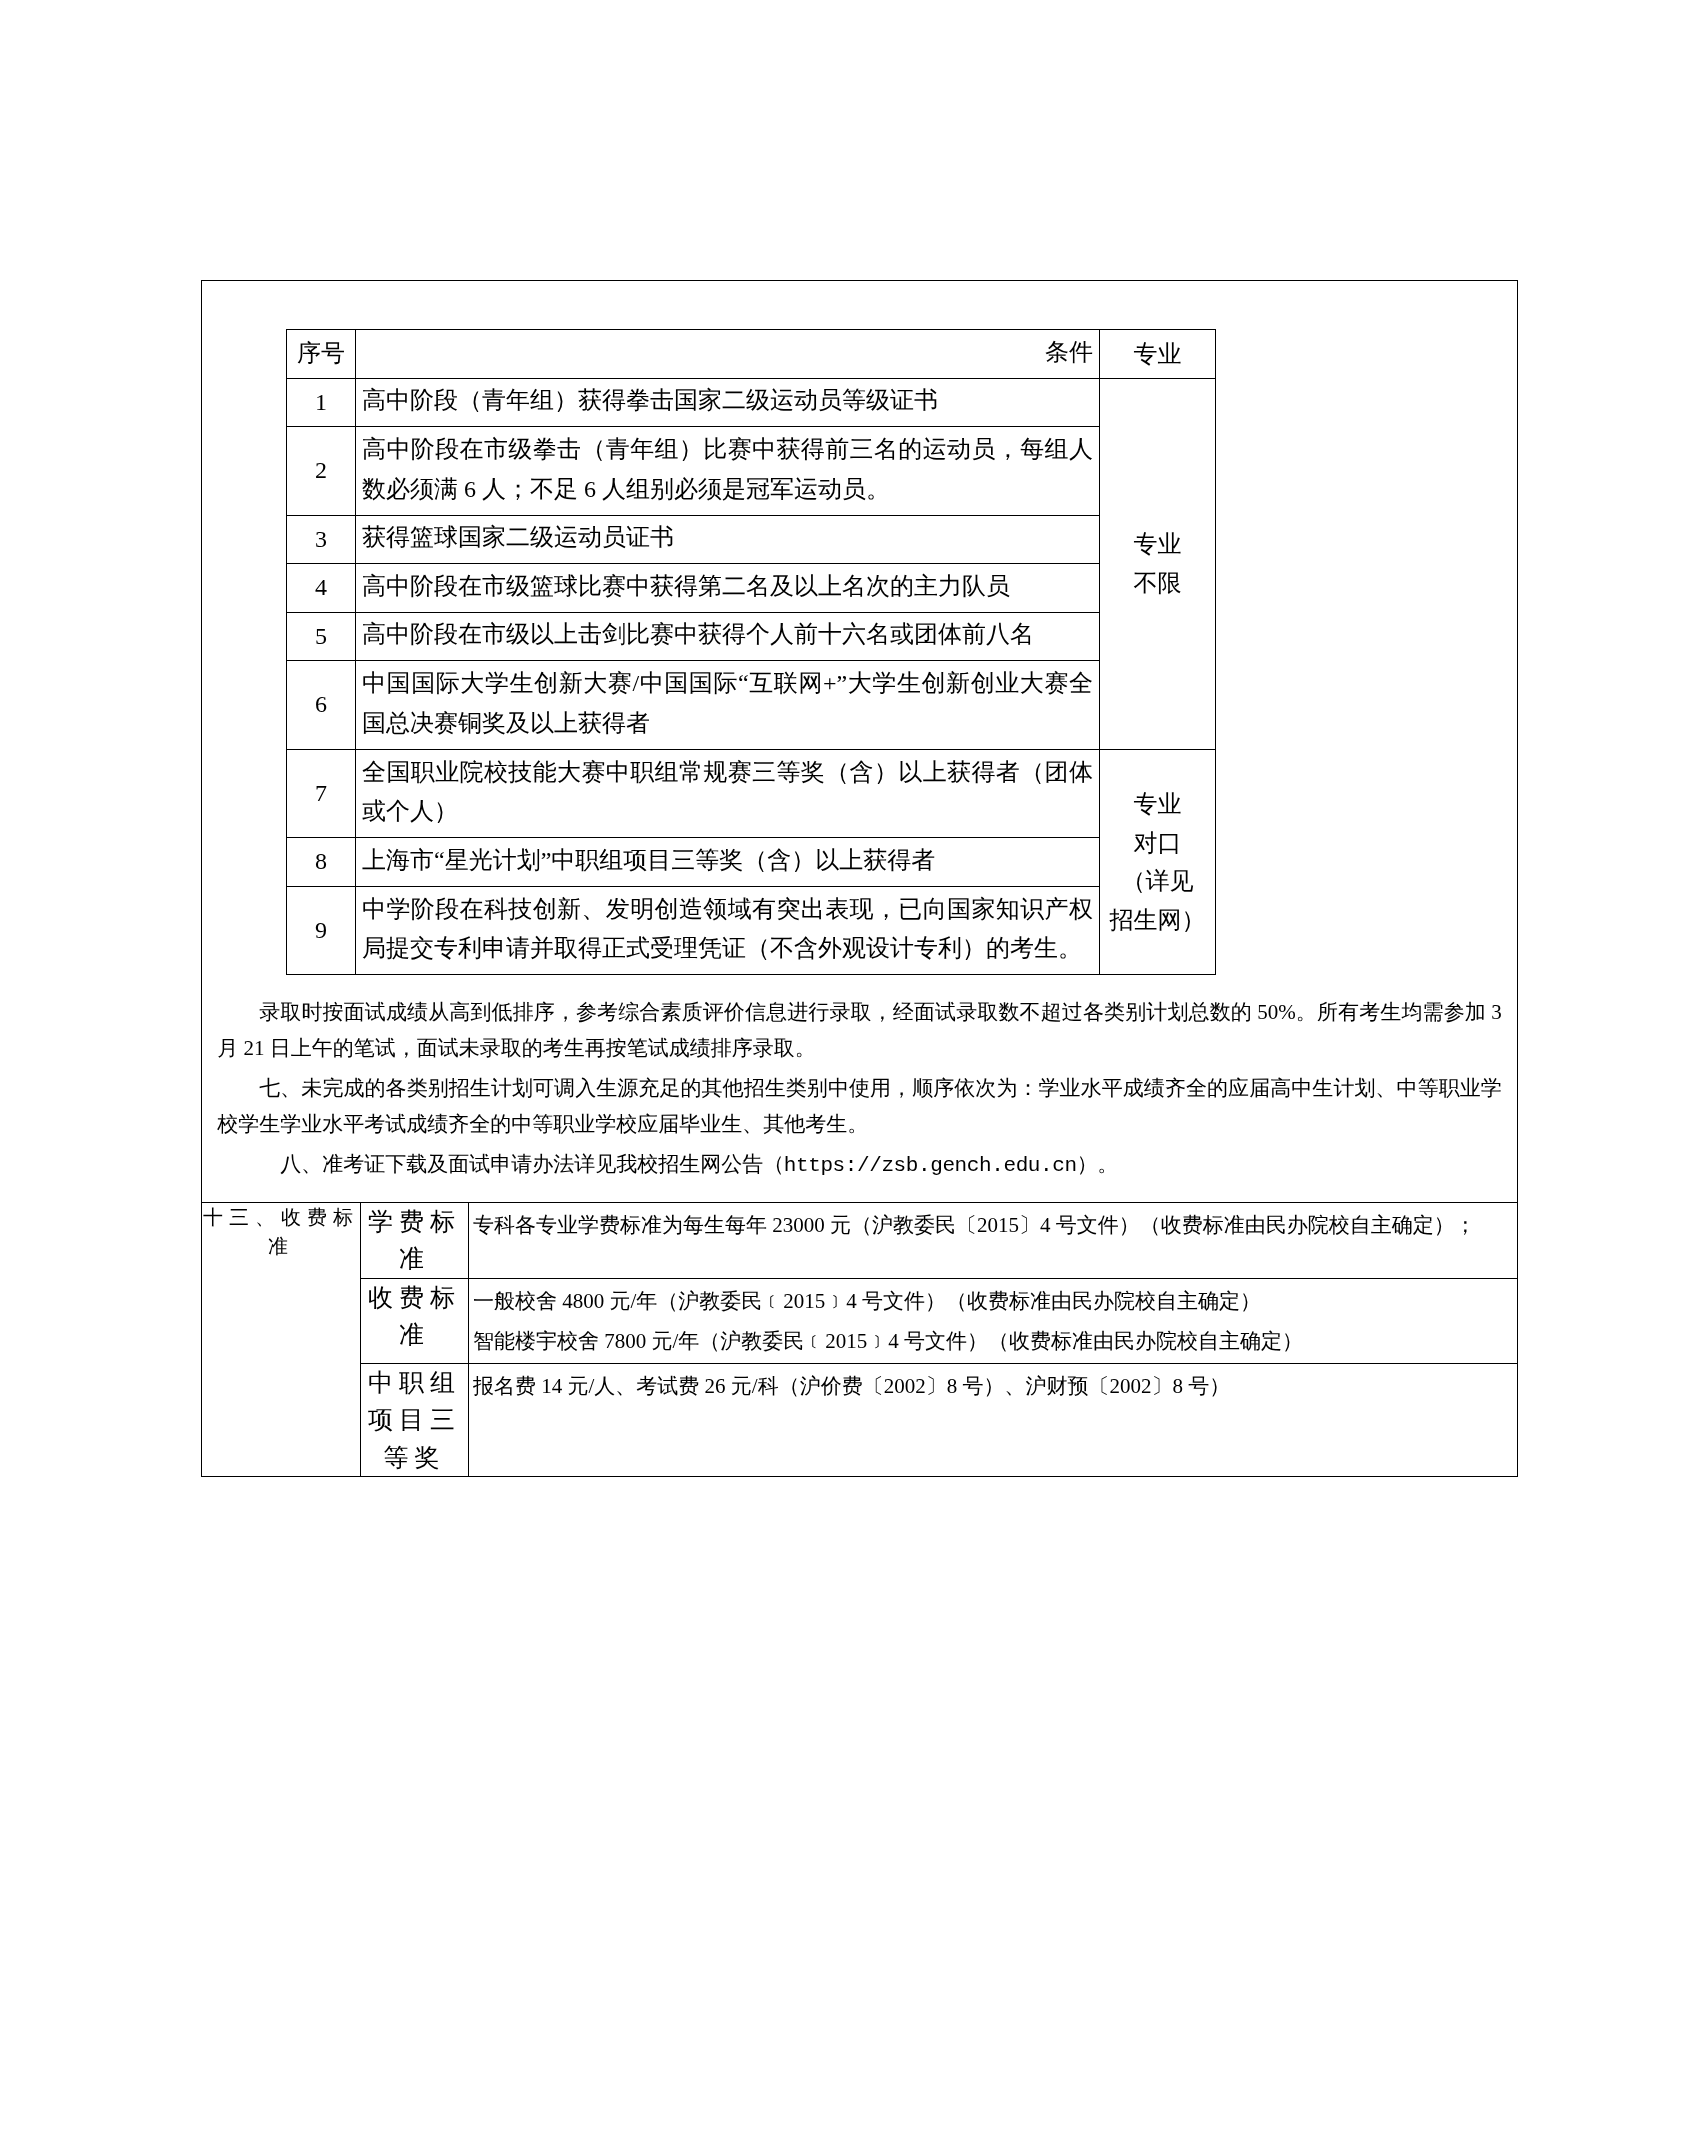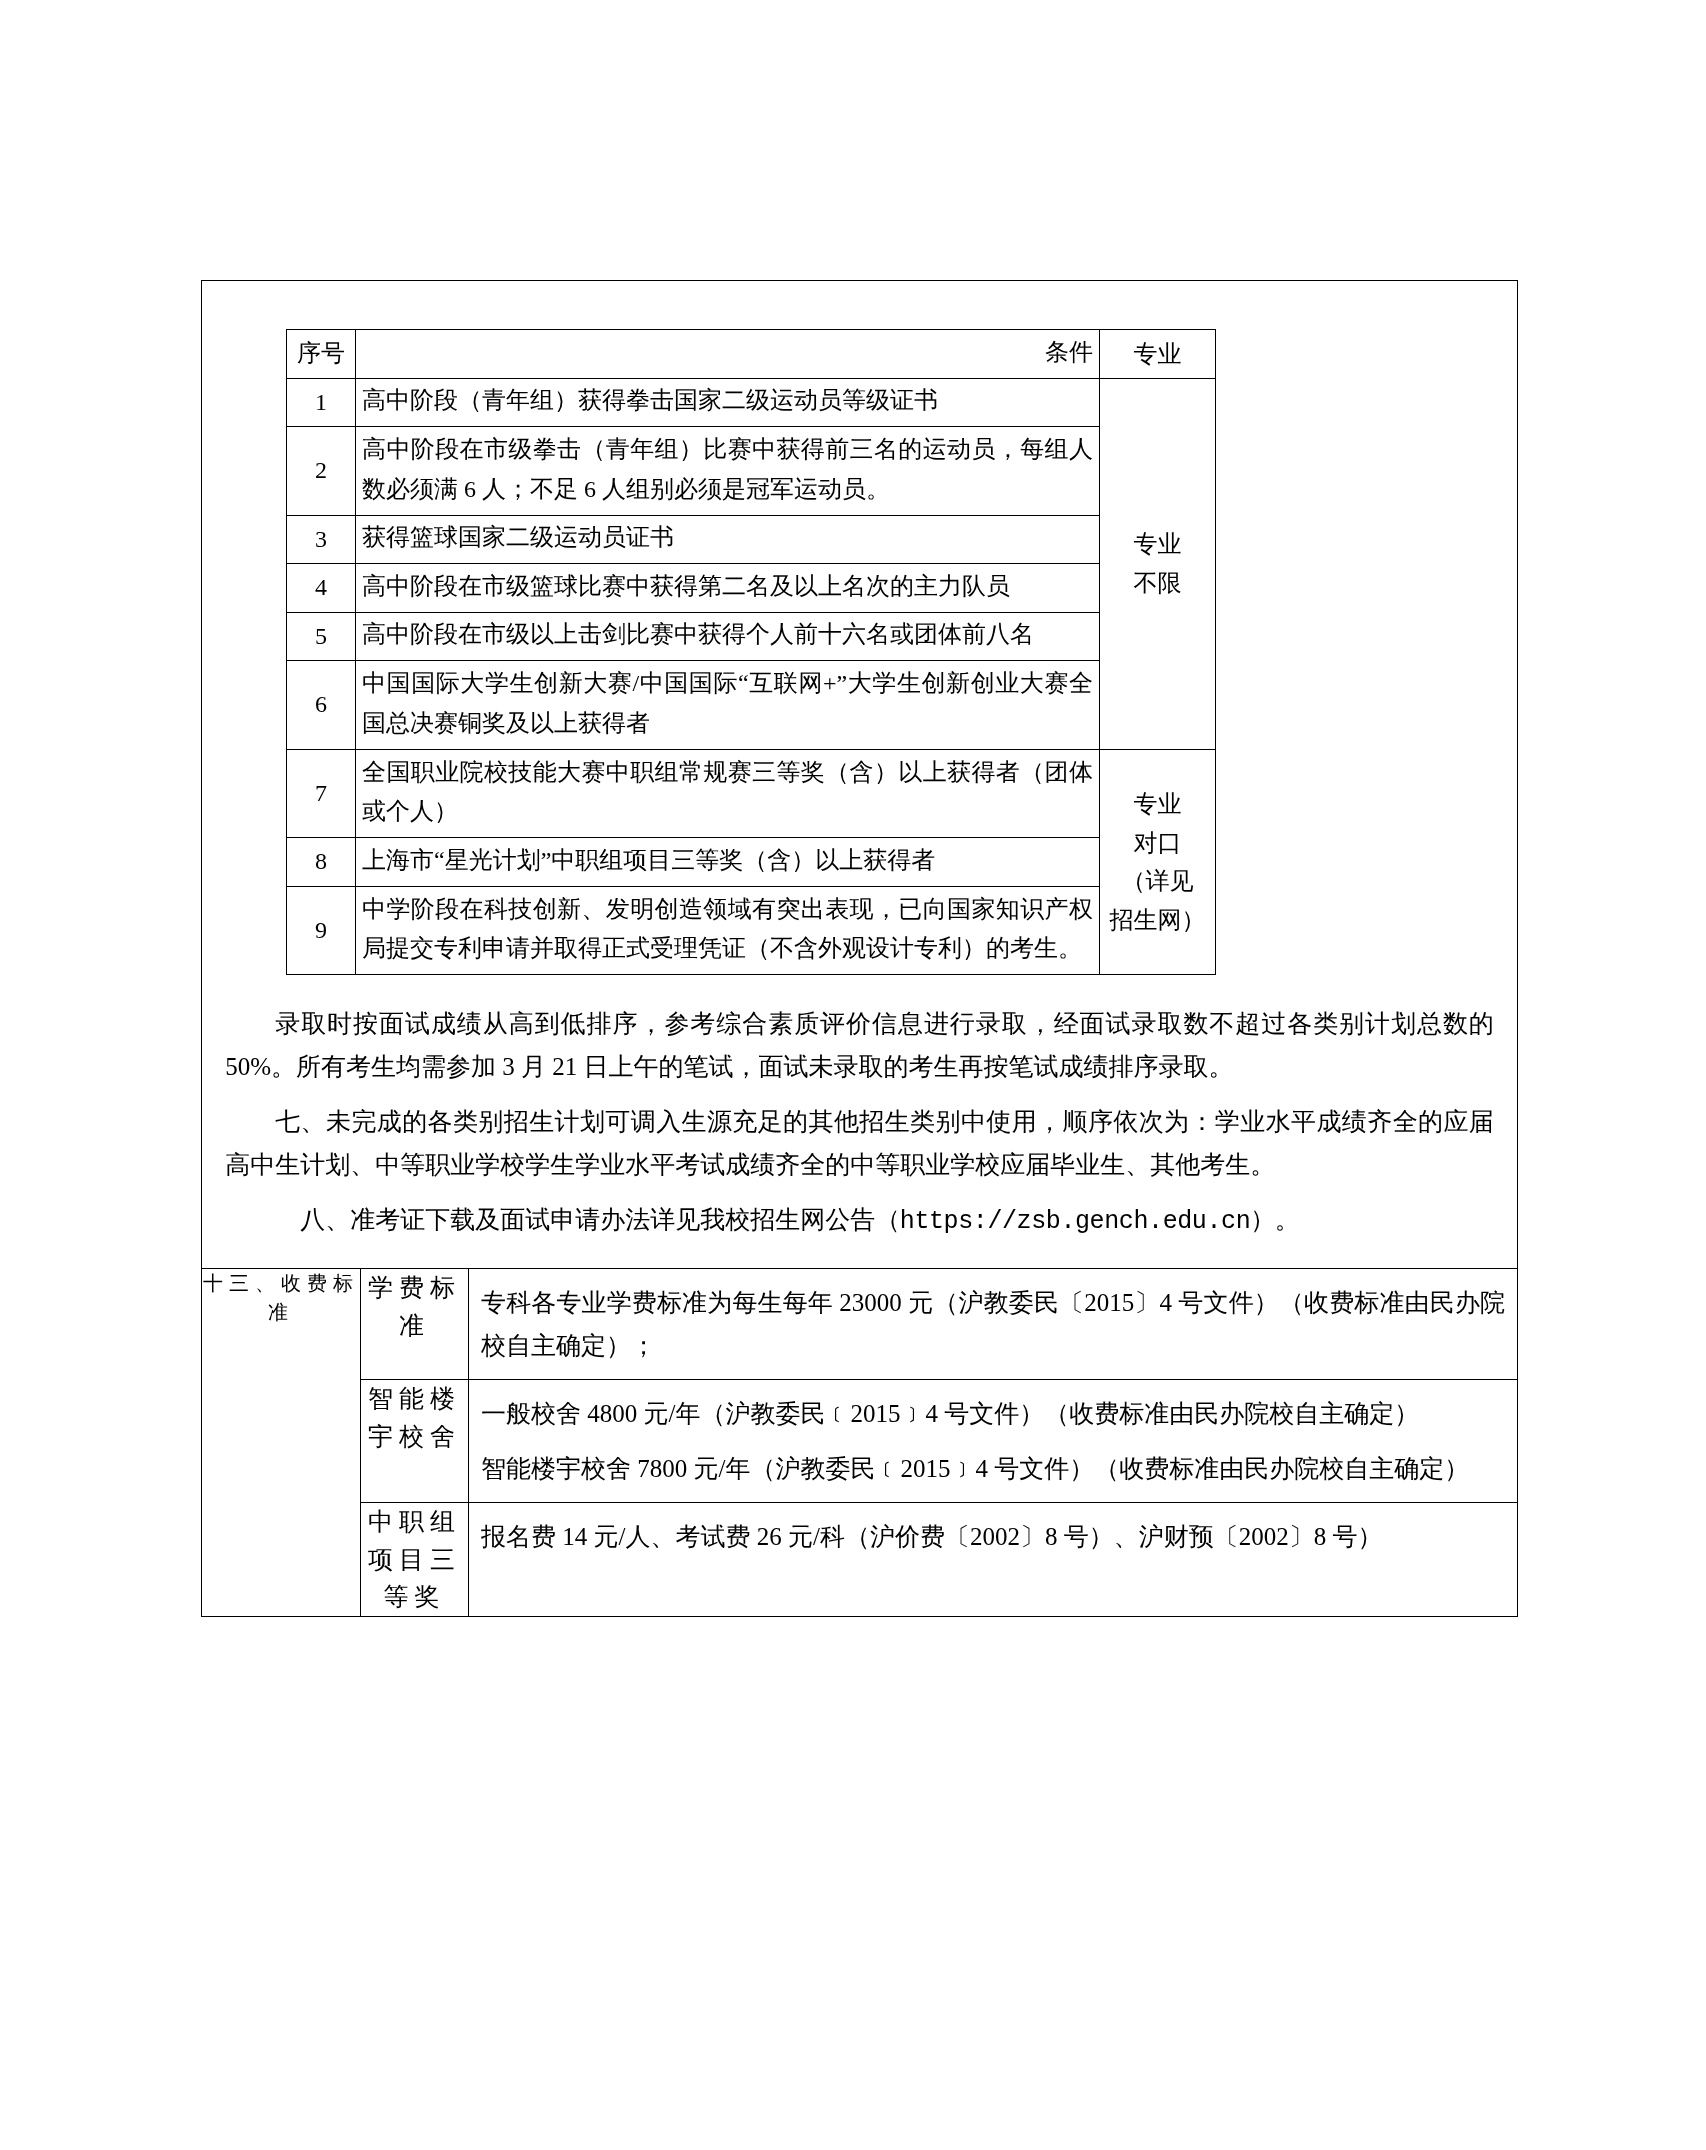--- a/index.html
+++ b/index.html
@@ -65,22 +65,22 @@
     margin-left: 15px;
   }
 
   
   .body-cell {
     padding: 6.9px 8.6px 11.2px 8.6px;
     font-size: 25px;
     line-height: 1.68;
   }
   .para {
-    margin: 12px;
-    font-size: 25px;
+    margin: 4px;
+    font-size: 21px;
     line-height: 1.72;
     text-align: justify;
     text-justify: inter-ideograph;
   }
   .para.indent { text-indent: 2em; }
   .para.indent3 { text-indent: 3em; }
   .mono {
     font-family: "Liberation Mono", "DejaVu Sans Mono", monospace;
     letter-spacing: -0.4px;
   }
@@ -230,21 +230,21 @@
 
       <tr>
         <td class="vhead" rowspan="3">十三、收费标准</td>
         <td class="vhead-sub">学费标准</td>
         <td class="body-cell">
           <p class="para">专科各专业学费标准为每生每年 23000 元（沪教委民〔2015〕4 号文件）（收费标准由民办院校自主确定）；</p>
         </td>
       </tr>
 
       <tr>
-        <td class="vhead-sub">智能楼宇校舍</td>
+        <td class="vhead-sub">收费标准</td>
         <td class="body-cell">
           <p class="para">一般校舍 4800 元/年（沪教委民﹝2015﹞4 号文件）（收费标准由民办院校自主确定）</p>
           <p class="para">智能楼宇校舍 7800 元/年（沪教委民﹝2015﹞4 号文件）（收费标准由民办院校自主确定）</p>
         </td>
       </tr>
 
       <tr>
         <td class="vhead-sub">中职组项目三等奖</td>
         <td class="body-cell">
           <p class="para">报名费 14 元/人、考试费 26 元/科（沪价费〔2002〕8 号）、沪财预〔2002〕8 号）</p>

